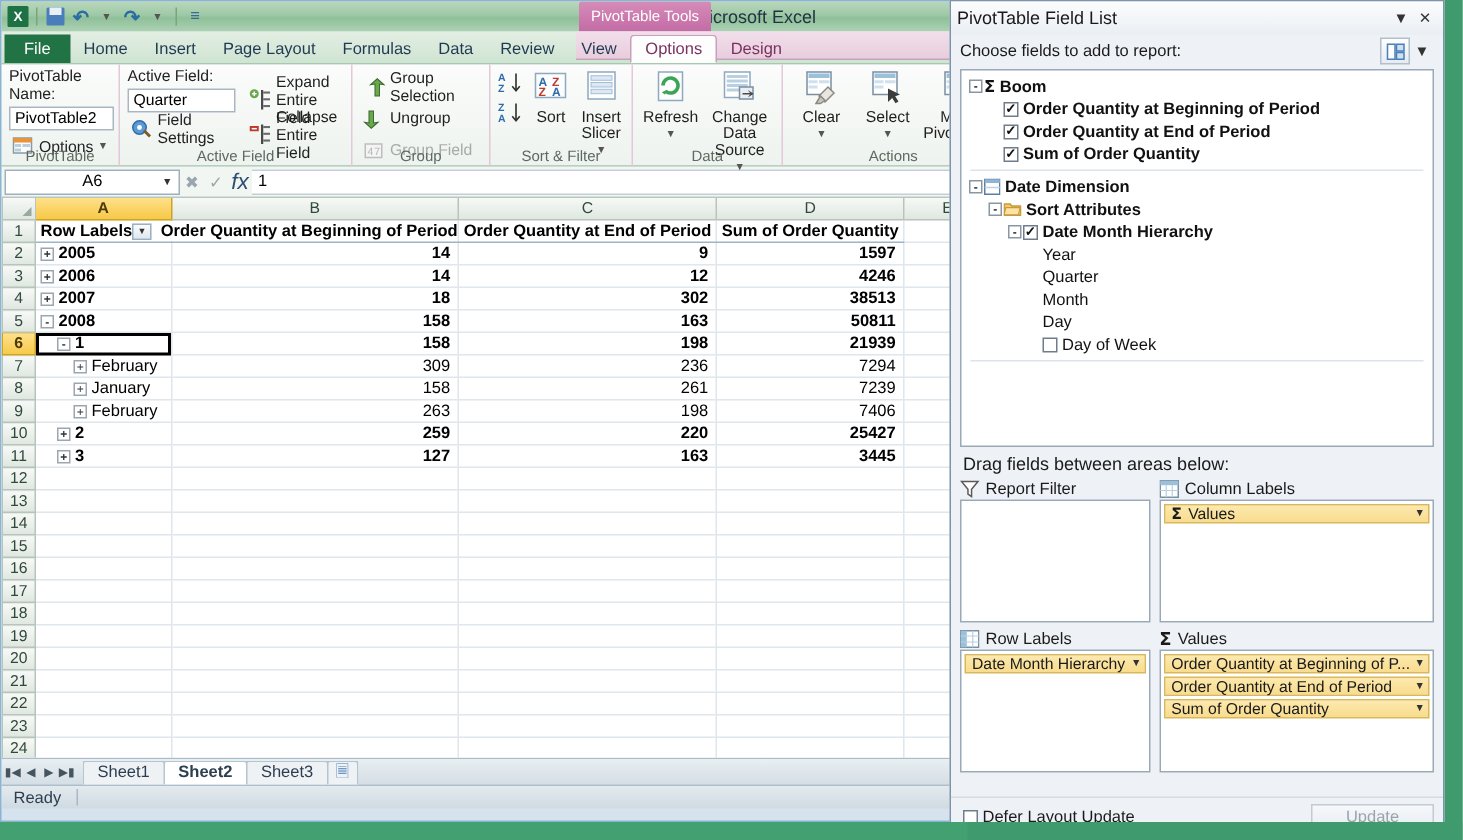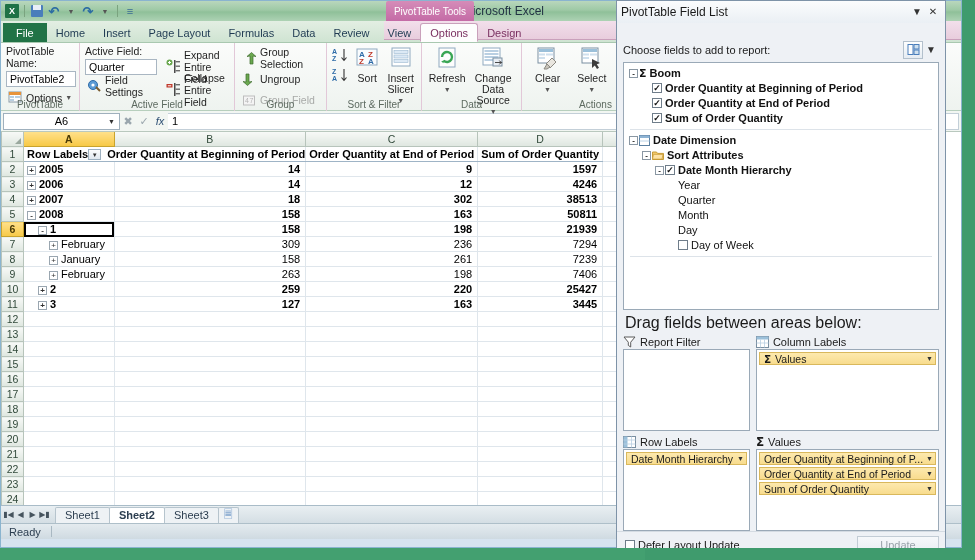--- a/index.html
+++ b/index.html
@@ -111,21 +111,21 @@
   #formula-bar {
     height: 21px; background:#f2f6f2; border-bottom:1px solid #b9c8be;
     display:flex; align-items:center; padding: 0 2px;
   }
   #name-box {
     width: 117px; height: 17px; background:#fff; border:1px solid #9fb0bd;
     font-size:11px; display:flex; align-items:center; justify-content:center; position:relative;
   }
   #name-box .nb-caret { position:absolute; right:4px; font-size:7px; color:#333; }
   .fb-btn { width:16px; height:17px; display:flex;align-items:center;justify-content:center; color:#9aa6ad; font-size:11px; }
-  #fx { font-style:italic; font-weight:normal; color:#2d4f74; font-size:11px; }
+  #fx { font-style:italic; font-weight:normal; color:#2d4f74; font-size:15px; }
   #formula-input {
     flex:1; height:17px; background:#fff; border:1px solid #c3cfd8; border-left:none;
     font-size:11px; padding:1px 4px; display:flex; align-items:center;
   }
 
   
   #grid-wrap { position:relative; height:373px; background:#fff; overflow:hidden; }
   table.grid { border-collapse: collapse; table-layout: fixed; }
   .colhdr-row th {
     height:14px; background: linear-gradient(to bottom,#f7f9f7,#dfe7e0);
@@ -192,33 +192,33 @@
   .stab.newsheet { padding:0 5px; color:#4a7ebb; }
   #status-bar {
     height:16px; background: linear-gradient(to bottom,#e4ebef,#cfdae1);
     border-top:1px solid #aebfc9; display:flex; align-items:center;
     font-size:11px; color:#2c3e50; padding-left:8px;
   }
   #status-sep { width:1px;height:11px;background:#a9b8c2;margin-left:10px; }
 
   
   #pane {
-    position:absolute; left:616px; top:0; width:330px; height:560px;
+    position:absolute; left:633px; top:0; width:330px; height:560px;
     background:#eef1f5; border:1px solid #7e93a8;
     display:flex; flex-direction:column;
   }
   #pane-title {
     height:22px; display:flex; align-items:center; padding:0 4px;
     background: linear-gradient(to bottom,#fbfcfd,#eaeff4);
     font-size:12px; color:#1a1a1a;
   }
   #pane-title .t { flex:1; }
   .pane-ctl { width:16px;height:16px;display:flex;align-items:center;justify-content:center;font-size:10px;color:#333; }
   #pane-sub {
-    display:flex; align-items:center; padding:2px 6px 3px 6px; font-size:11px; color:#1a1a1a;margin-top:16px;
+    display:flex; align-items:center; padding:2px 6px 3px 6px; font-size:11px; color:#1a1a1a;
   }
   #pane-sub .sp { flex:1; }
   .toolbtn {
     width:20px;height:18px;display:flex;align-items:center;justify-content:center;
     background:linear-gradient(to bottom,#fdfefe,#e6ecf2); border:1px solid #b3c0cc;
   }
   #field-list {
     margin:0 6px; background:#fff; border:1px solid #9aa9b7; height:252px; overflow:hidden;
     padding:3px 0 0 0;
   }
@@ -228,21 +228,21 @@
   .twbox {
     width:9px;height:9px;border:1px solid #8a97a3;background:#fff;
     font-size:8px;line-height:7px;text-align:center;color:#222;
   }
   .cb {
     width:10px;height:10px;border:1px solid #6f7d8a;background:#fff;
     display:inline-flex;align-items:center;justify-content:center;
     font-size:9px;color:#111;line-height:9px;margin-right:3px;flex:0 0 10px;
   }
   .hr-light { height:1px;background:#dde3e9; margin:3px 6px; }
-  #drag-label { font-size:16px; color:#1a1a1a; padding:4px 6px 2px 8px; }
+  #drag-label { font-size:12px; color:#1a1a1a; padding:4px 6px 2px 8px; }
   #areas { margin:0 6px; display:grid; grid-template-columns:1fr 1fr; gap:3px 6px; }
   .area-hdr { display:flex;align-items:center;gap:4px; font-size:11px;color:#1a1a1a; height:15px; }
   .area-box { background:#fff; border:1px solid #9aa9b7; height:82px; padding:2px; overflow:hidden; }
   .pill {
     height:13px; margin-bottom:2px; background: linear-gradient(to bottom,#fde9ae,#f8dc8e);
     border:1px solid #d9b85c; display:flex; align-items:center; padding:0 2px 0 4px;
     font-size:10.5px; color:#1a1a1a;
   }
   .pill .ptxt { flex:1; overflow:hidden; white-space:nowrap; }
   .pill .pc { font-size:7px; color:#333; padding-left:3px; }

